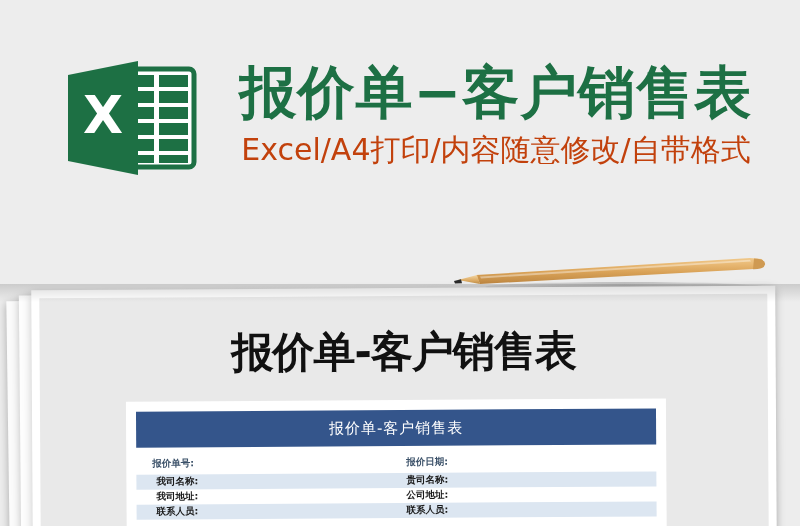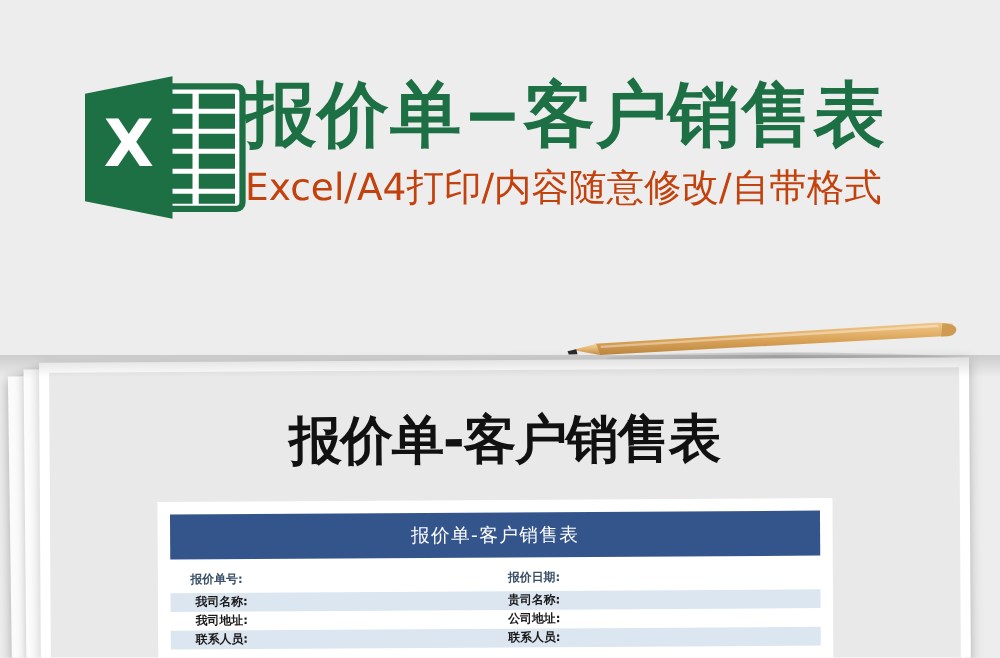--- a/index.html
+++ b/index.html
@@ -29,20 +29,21 @@
     left: 60px; top: 57px;
     width: 140px; height: 122px;
   }
   .excel-icon svg { display: block; }
 
   
   .title-block {
     position: absolute;
     left: 196px; top: 62px;
     width: 600px;
+    text-align: center;
   }
   .main-title {
     font-size: 57px;
     font-weight: bold;
     color: #1d7044;
     letter-spacing: 1px;
     line-height: 1.08;
     white-space: nowrap;
     font-family: "DejaVu Sans", "Liberation Sans", sans-serif;
   }

